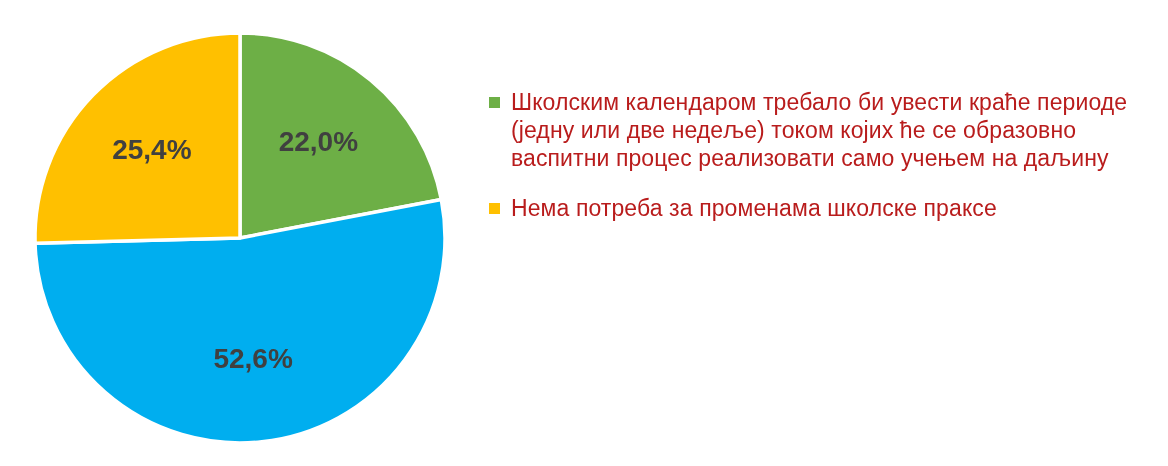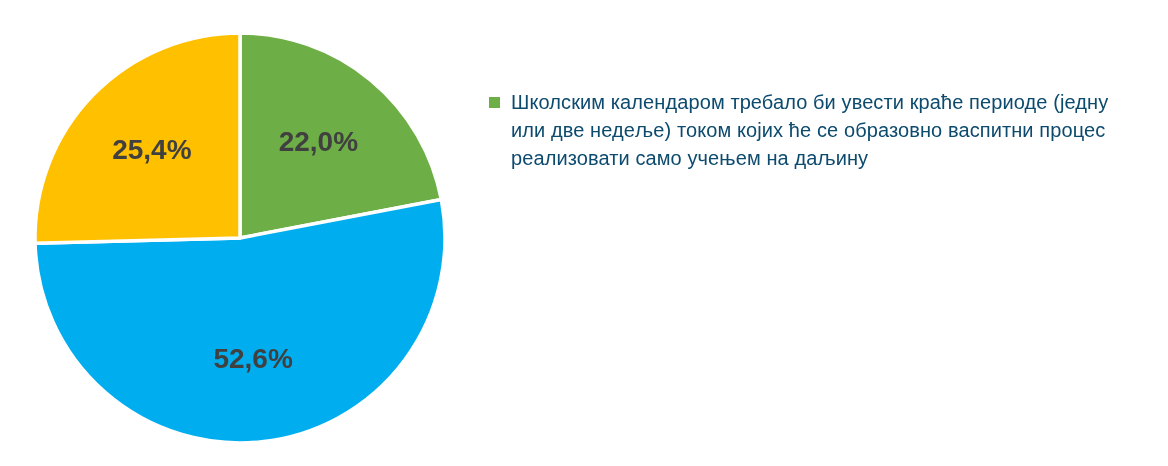--- a/index.html
+++ b/index.html
@@ -57,23 +57,23 @@
   }
   .legend-swatch {
     flex: 0 0 auto;
     width: 11px;
     height: 11px;
     margin-top: 9px;
     margin-right: 11px;
   }
   .legend-label {
     font-family: "Liberation Sans", sans-serif;
-    font-size: 20px;
+    font-size: 23px;
     line-height: 28px;
-    color: #0c4a6e;
+    color: #b91c1c;
     letter-spacing: 0.1px;
     max-width: 630px;
   }
 </style>
 </head>
 <body>
 
 <div id="chart-figure">
 
   <div id="pie-area">
@@ -92,16 +92,20 @@
   </div>
 
   <div id="legend">
 
     <div class="legend-item">
       <span class="legend-swatch" style="background: rgb(109, 175, 70);"></span>
       <span class="legend-label">Школским календаром требало би увести краће периоде (једну или две недеље) током којих ће се образовно васпитни процес реализовати само учењем на даљину</span>
     </div>
 
 
+    <div class="legend-item">
+      <span class="legend-swatch" style="background: rgb(255, 192, 0);"></span>
+      <span class="legend-label">Нема потреба за променама школске праксе</span>
+    </div>
 
   </div>
 
 </div>
 
 </body></html>

